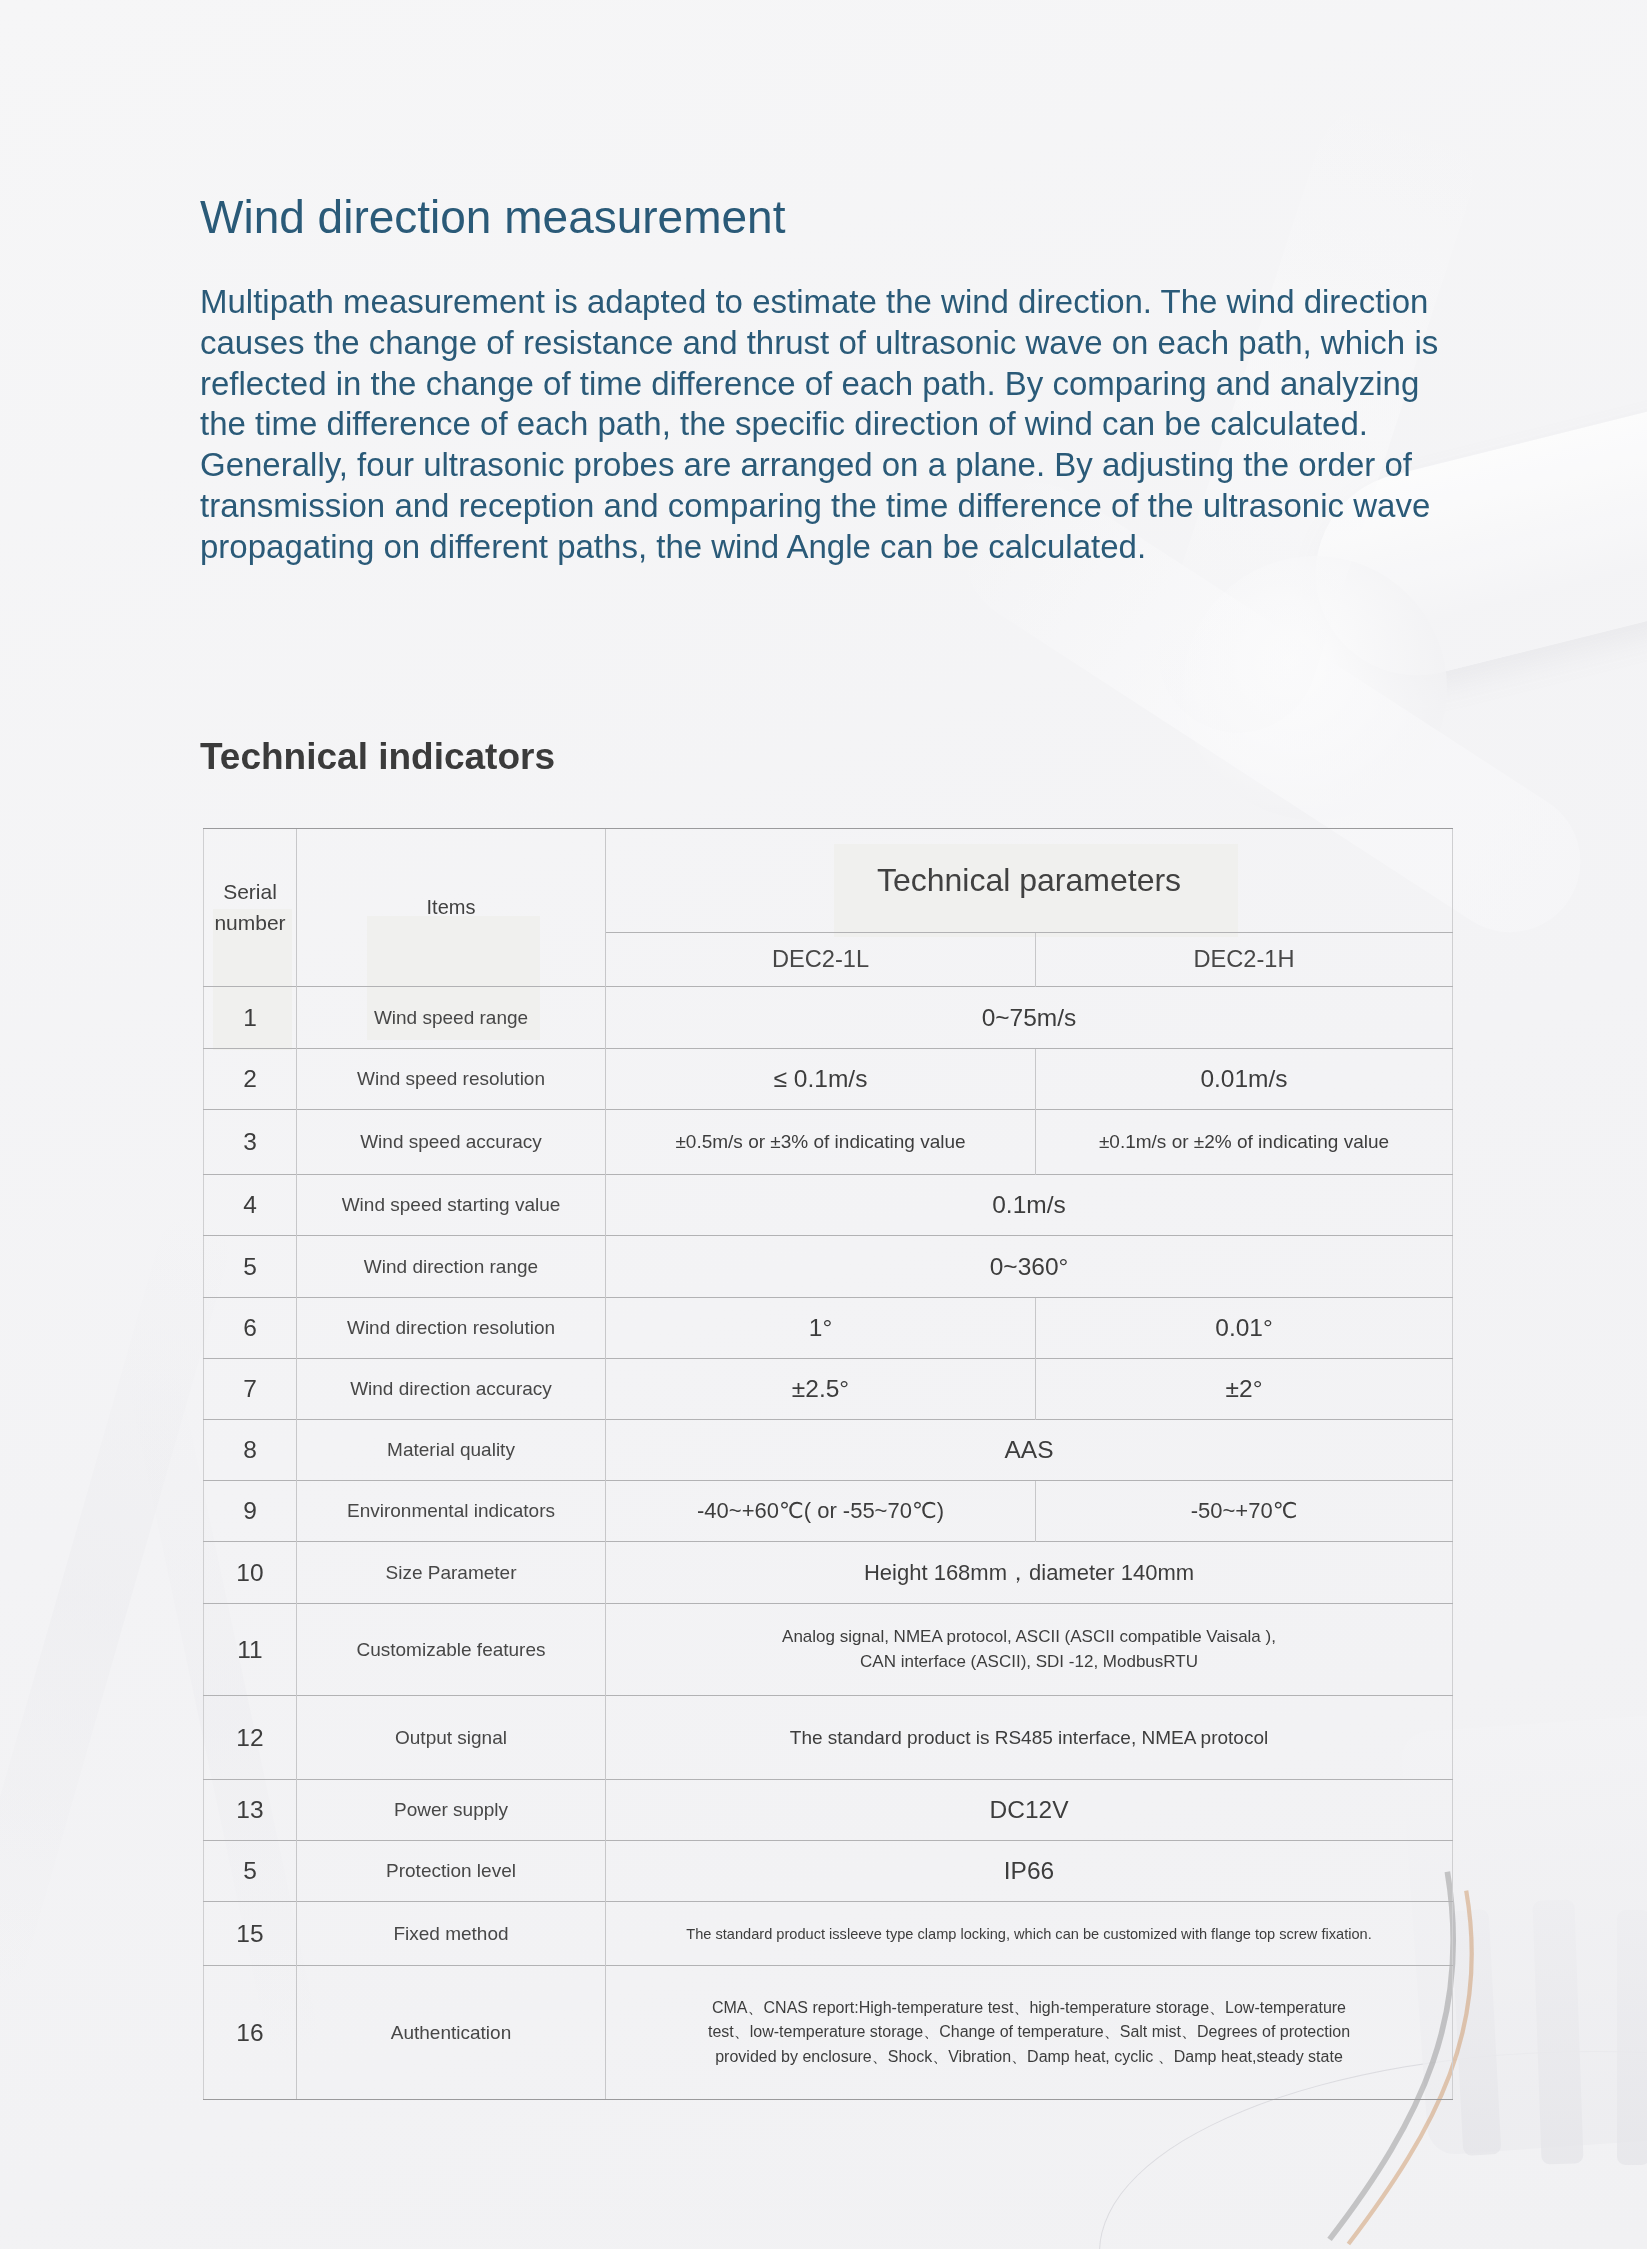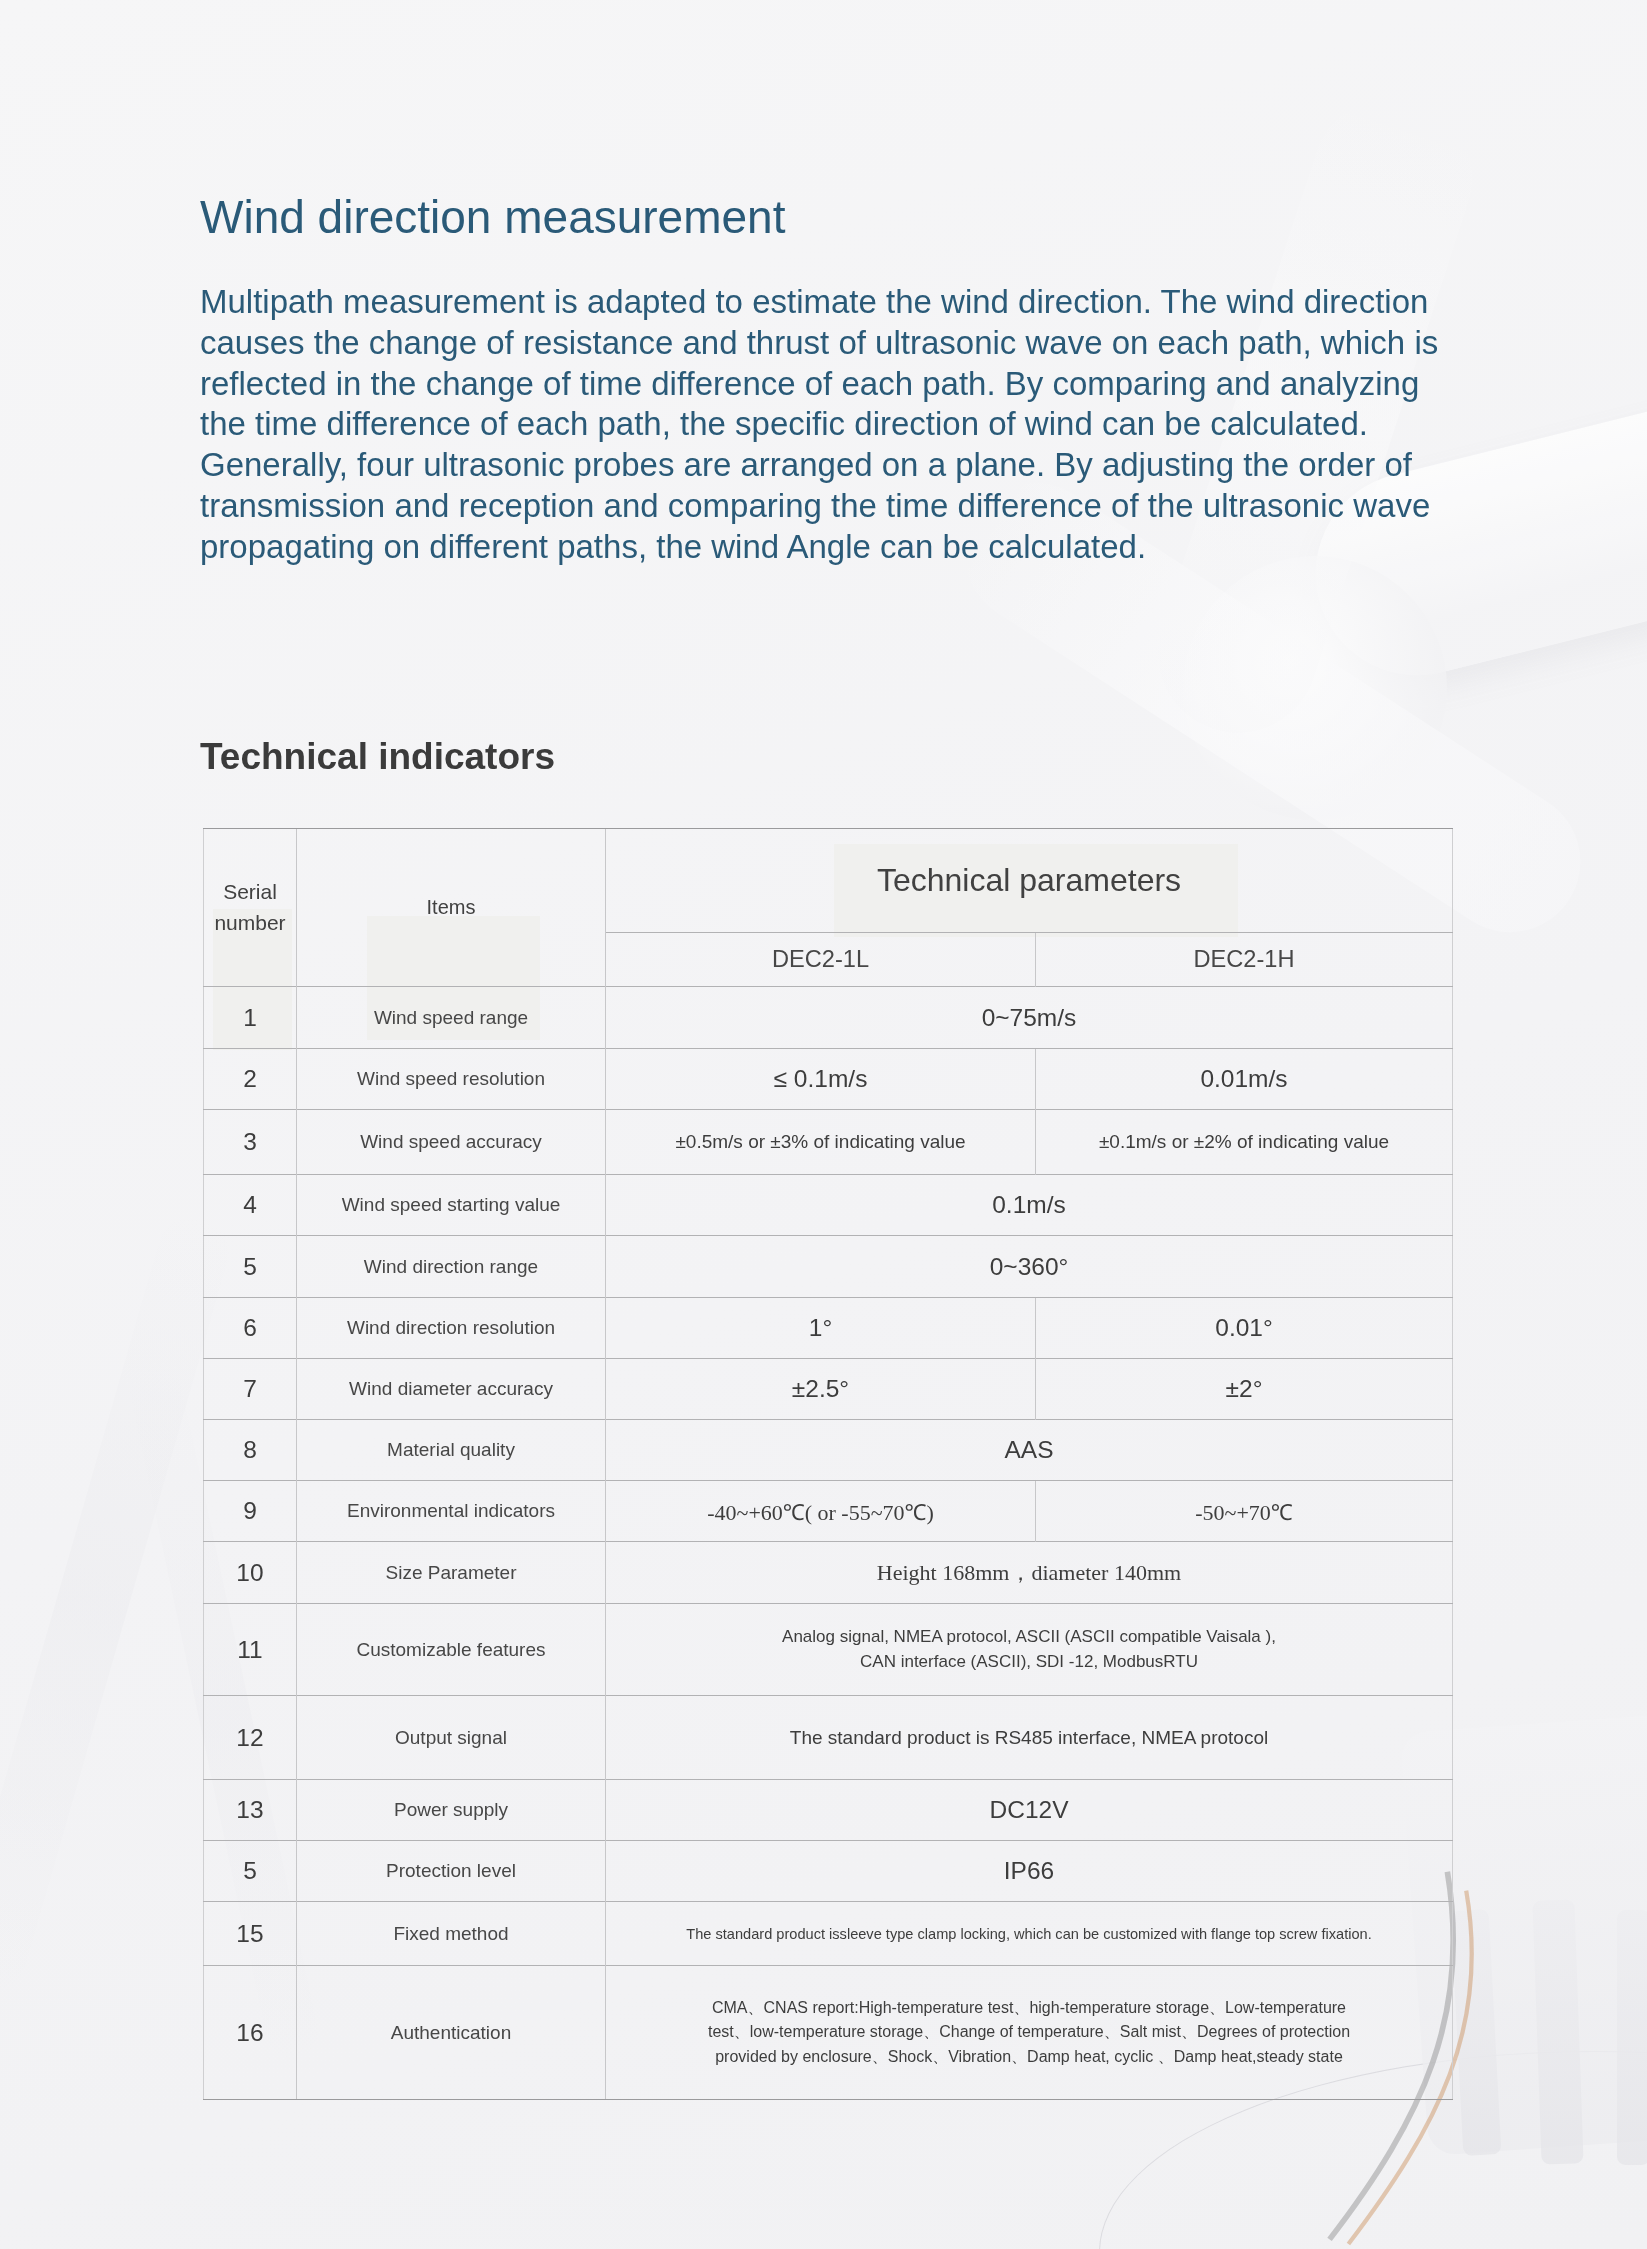--- a/index.html
+++ b/index.html
@@ -98,21 +98,21 @@
   .bl{border-left:0.9px solid #c7c7c9;}
   
   .c-serial{font-size:21px;line-height:1.45;color:#414141;}
   .c-items{font-size:20px;color:#414141;}
   .c-params{font-size:32px;color:#414141;}
   .c-sub{font-size:23.6px;color:#474747;}
   
   td.num{font-size:24.5px;color:#3d3d3d;}
   td.item{font-size:19px;color:#474747;}
   td.val{font-size:24.5px;color:#3d3d3d;white-space:pre-line;}
-  td.fs46{font-size:22px;font-family:Liberation Serif, serif;}
+  td.fs46{font-size:22px;}
   td.fs40{font-size:19px;}
   td.fs36{font-size:17px;line-height:1.45;}
   td.fs34{font-size:16px;line-height:1.53;}
   td.fs31{font-size:14.6px;}
 </style>
 </head>
 <body>
 
 <div class="page">
 
@@ -187,21 +187,21 @@
         <td class="val bl" colspan="2">0~360°</td>
       </tr>
       <tr style="height:61px">
         <td class="num">6</td>
         <td class="item bl">Wind direction resolution</td>
         <td class="val bl">1°</td>
         <td class="val bl">0.01°</td>
       </tr>
       <tr style="height:61px">
         <td class="num">7</td>
-        <td class="item bl">Wind diameter accuracy</td>
+        <td class="item bl">Wind direction accuracy</td>
         <td class="val bl">±2.5°</td>
         <td class="val bl">±2°</td>
       </tr>
       <tr style="height:61px">
         <td class="num">8</td>
         <td class="item bl">Material quality</td>
         <td class="val bl" colspan="2">AAS</td>
       </tr>
       <tr style="height:61px">
         <td class="num">9</td>

